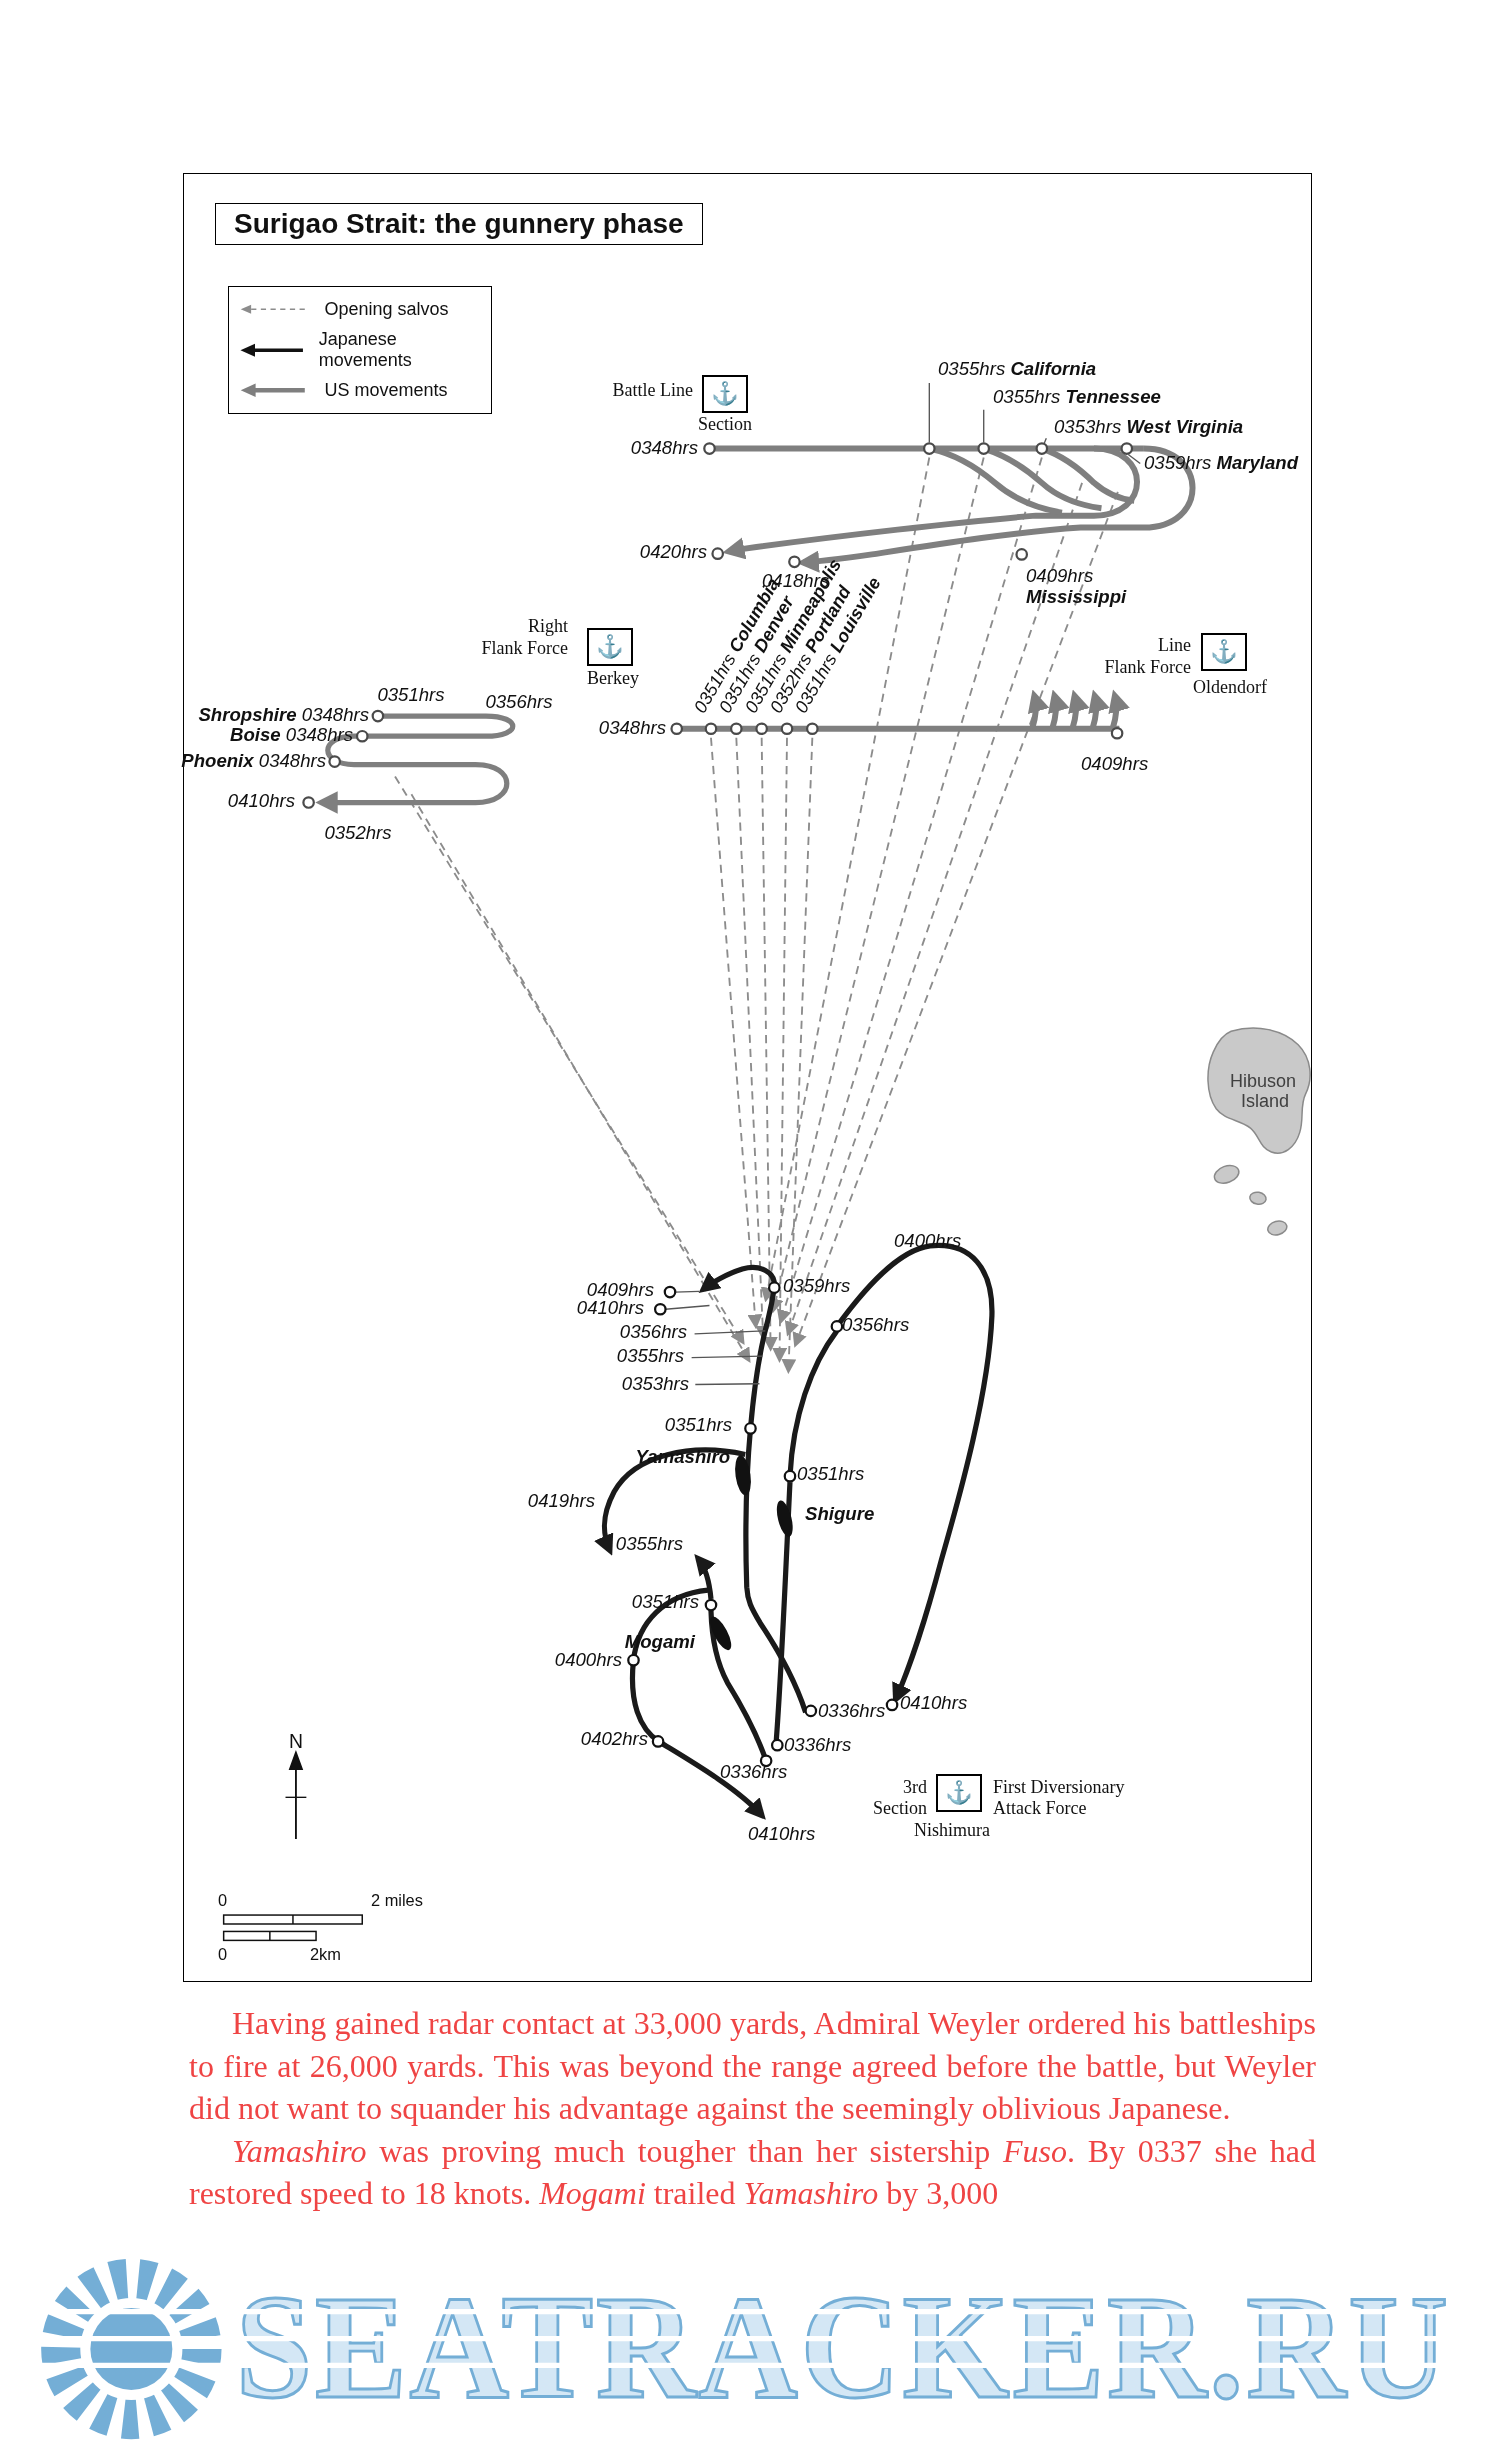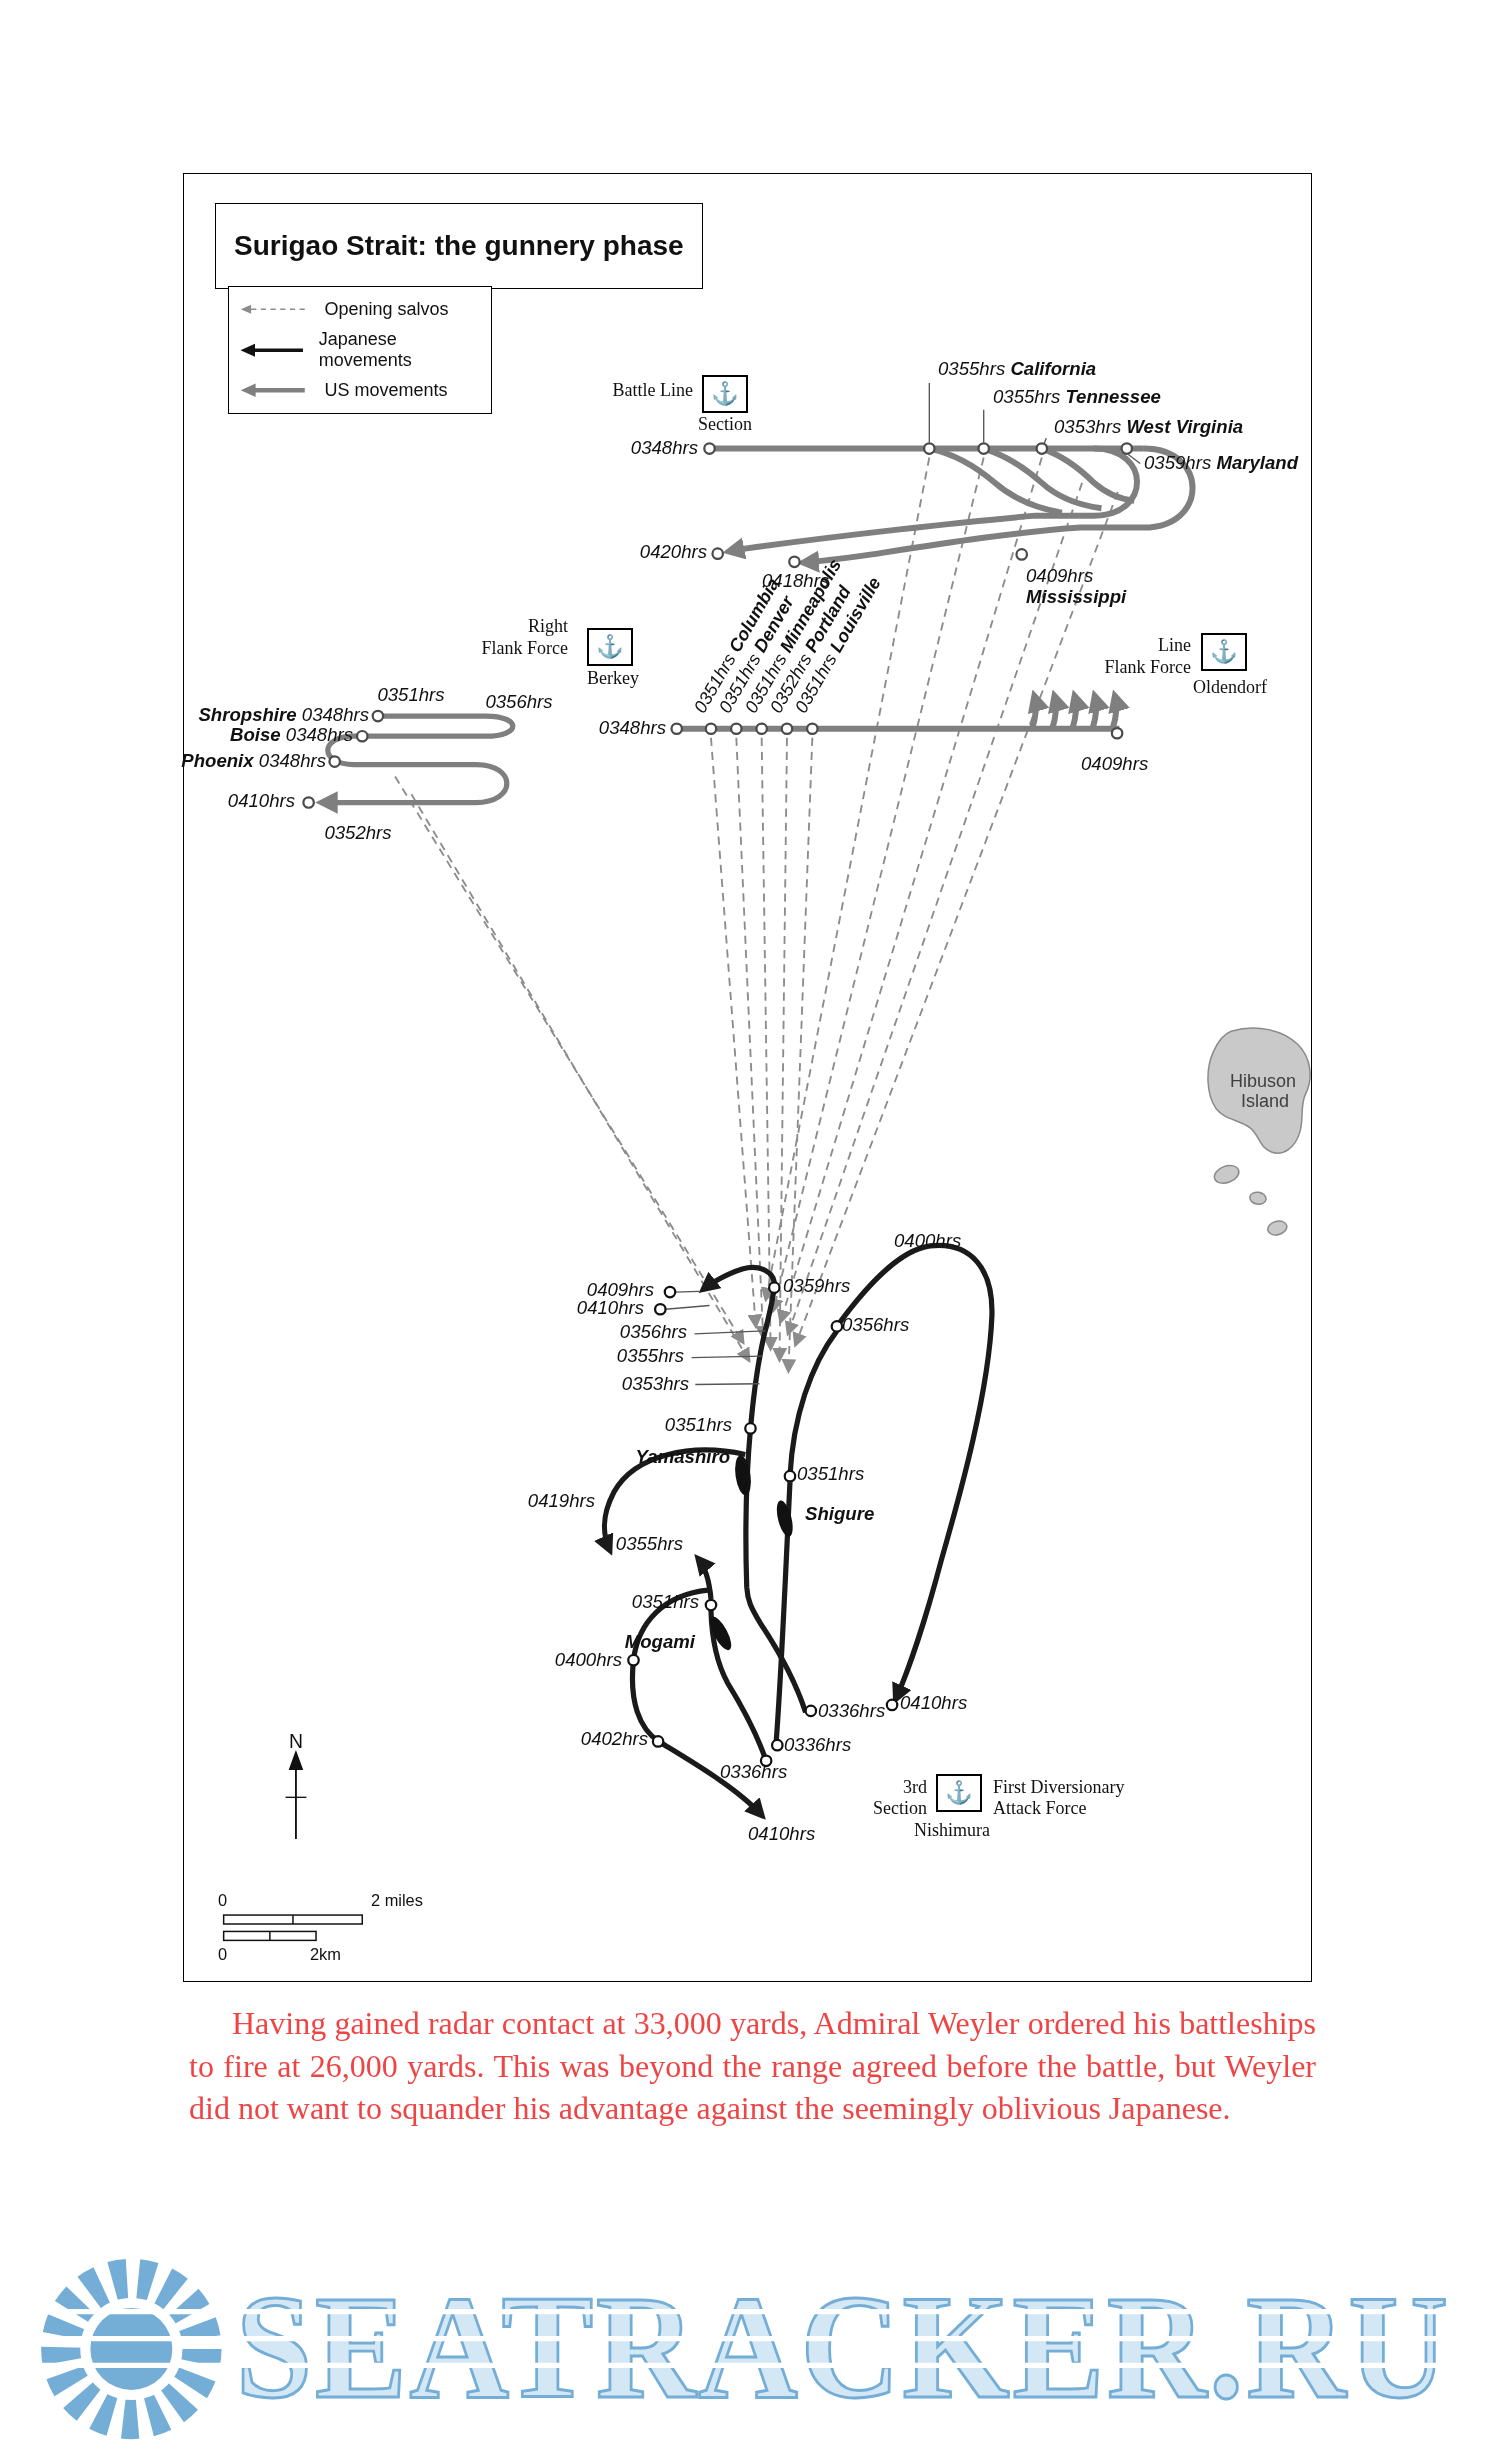--- a/index.html
+++ b/index.html
@@ -1,21 +1,21 @@
 <!DOCTYPE html>
 <html style="font-size:12px"><head>
 <meta charset="utf-8">
 <style>
   html,body{margin:0;padding:0}
   body{width:1495px;height:2462px;position:relative;background:#fff;overflow:hidden;
        font-family:"Liberation Sans",sans-serif;color:#111}
   .map-frame{position:absolute;left:183px;top:173px;width:1127px;height:1807px;border:1.5px solid #000;background:#fff}
   svg.map{position:absolute;left:0;top:0;width:1495px;height:2462px;pointer-events:none}
   .title-box{position:absolute;left:215px;top:203px;border:1.5px solid #000;background:#fff;
-             padding:26px 18px;font-size:28px;font-weight:bold;white-space:nowrap}
+             padding:4px 18px;font-size:28px;font-weight:bold;white-space:nowrap}
   .legend{position:absolute;left:228px;top:286px;width:264px;border:1.5px solid #000;background:#fff;
           padding:12px 10.4px;display:flex;flex-direction:column;gap:9px;box-sizing:border-box}
   .legend-row{display:flex;align-items:center;gap:16px;font-size:18px}
   .l{position:absolute;white-space:nowrap;font-size:18.6px;line-height:1.12;color:#111}
   .serif{font-family:Liberation Serif, serif;font-size:18px}
   .i{font-style:italic}
   .b{font-weight:bold}
   .ra{transform:translateX(-100%)}
   .ctr{transform:translateX(-50%)}
   .gap{margin-left:5.2px}
@@ -282,20 +282,21 @@
 <div class="l serif" style="left:914px;top:1820px">Nishimura</div>
 
 <div class="l ctr" style="left:296px;top:1731px;font-size:19.4px">N</div>
 <div class="l" style="left:218px;top:1891px;font-size:16.4px">0</div>
 <div class="l" style="left:371px;top:1891px;font-size:16.4px">2 miles</div>
 <div class="l" style="left:218px;top:1945px;font-size:16.4px">0</div>
 <div class="l" style="left:310px;top:1945px;font-size:16.4px">2km</div>
 
 <div class="bodytext">
   <p><span>Having gained radar contact at 33,000 yards, Admiral Weyler ordered his battleships to fire at 26,000 yards. This was beyond the range agreed before the battle, but Weyler did not want to squander his advantage against the seemingly oblivious Japanese.</span></p>
+  <p><span class="it">Yamashiro</span><span> was proving much tougher than her sistership </span><span class="it">Fuso</span><span>. By 0337 she had restored speed to 18 knots. </span><span class="it">Mogami</span><span> trailed </span><span class="it">Yamashiro</span><span> by 3,000</span></p>
 </div>
 
 <svg class="wm" width="1446" height="224" viewBox="0 0 1940 300">
   <g>
     <circle cx="140" cy="150" r="92" fill="none" stroke="#74aed6" stroke-width="58" stroke-dasharray="19 15"></circle>
     <circle cx="140" cy="150" r="62" fill="none" stroke="#ffffff" stroke-width="13"></circle>
     <circle cx="140" cy="150" r="55" fill="#74aed6"></circle>
   </g>
   <text x="280" y="215" font-family="Liberation Serif, serif" font-weight="bold" font-size="200" fill="#d4e7f5" stroke="#74aed6" stroke-width="4" letter-spacing="4" textLength="1630" lengthAdjust="spacingAndGlyphs">SEATRACKER.RU</text>
   <g stroke="#ffffff" stroke-width="7">

